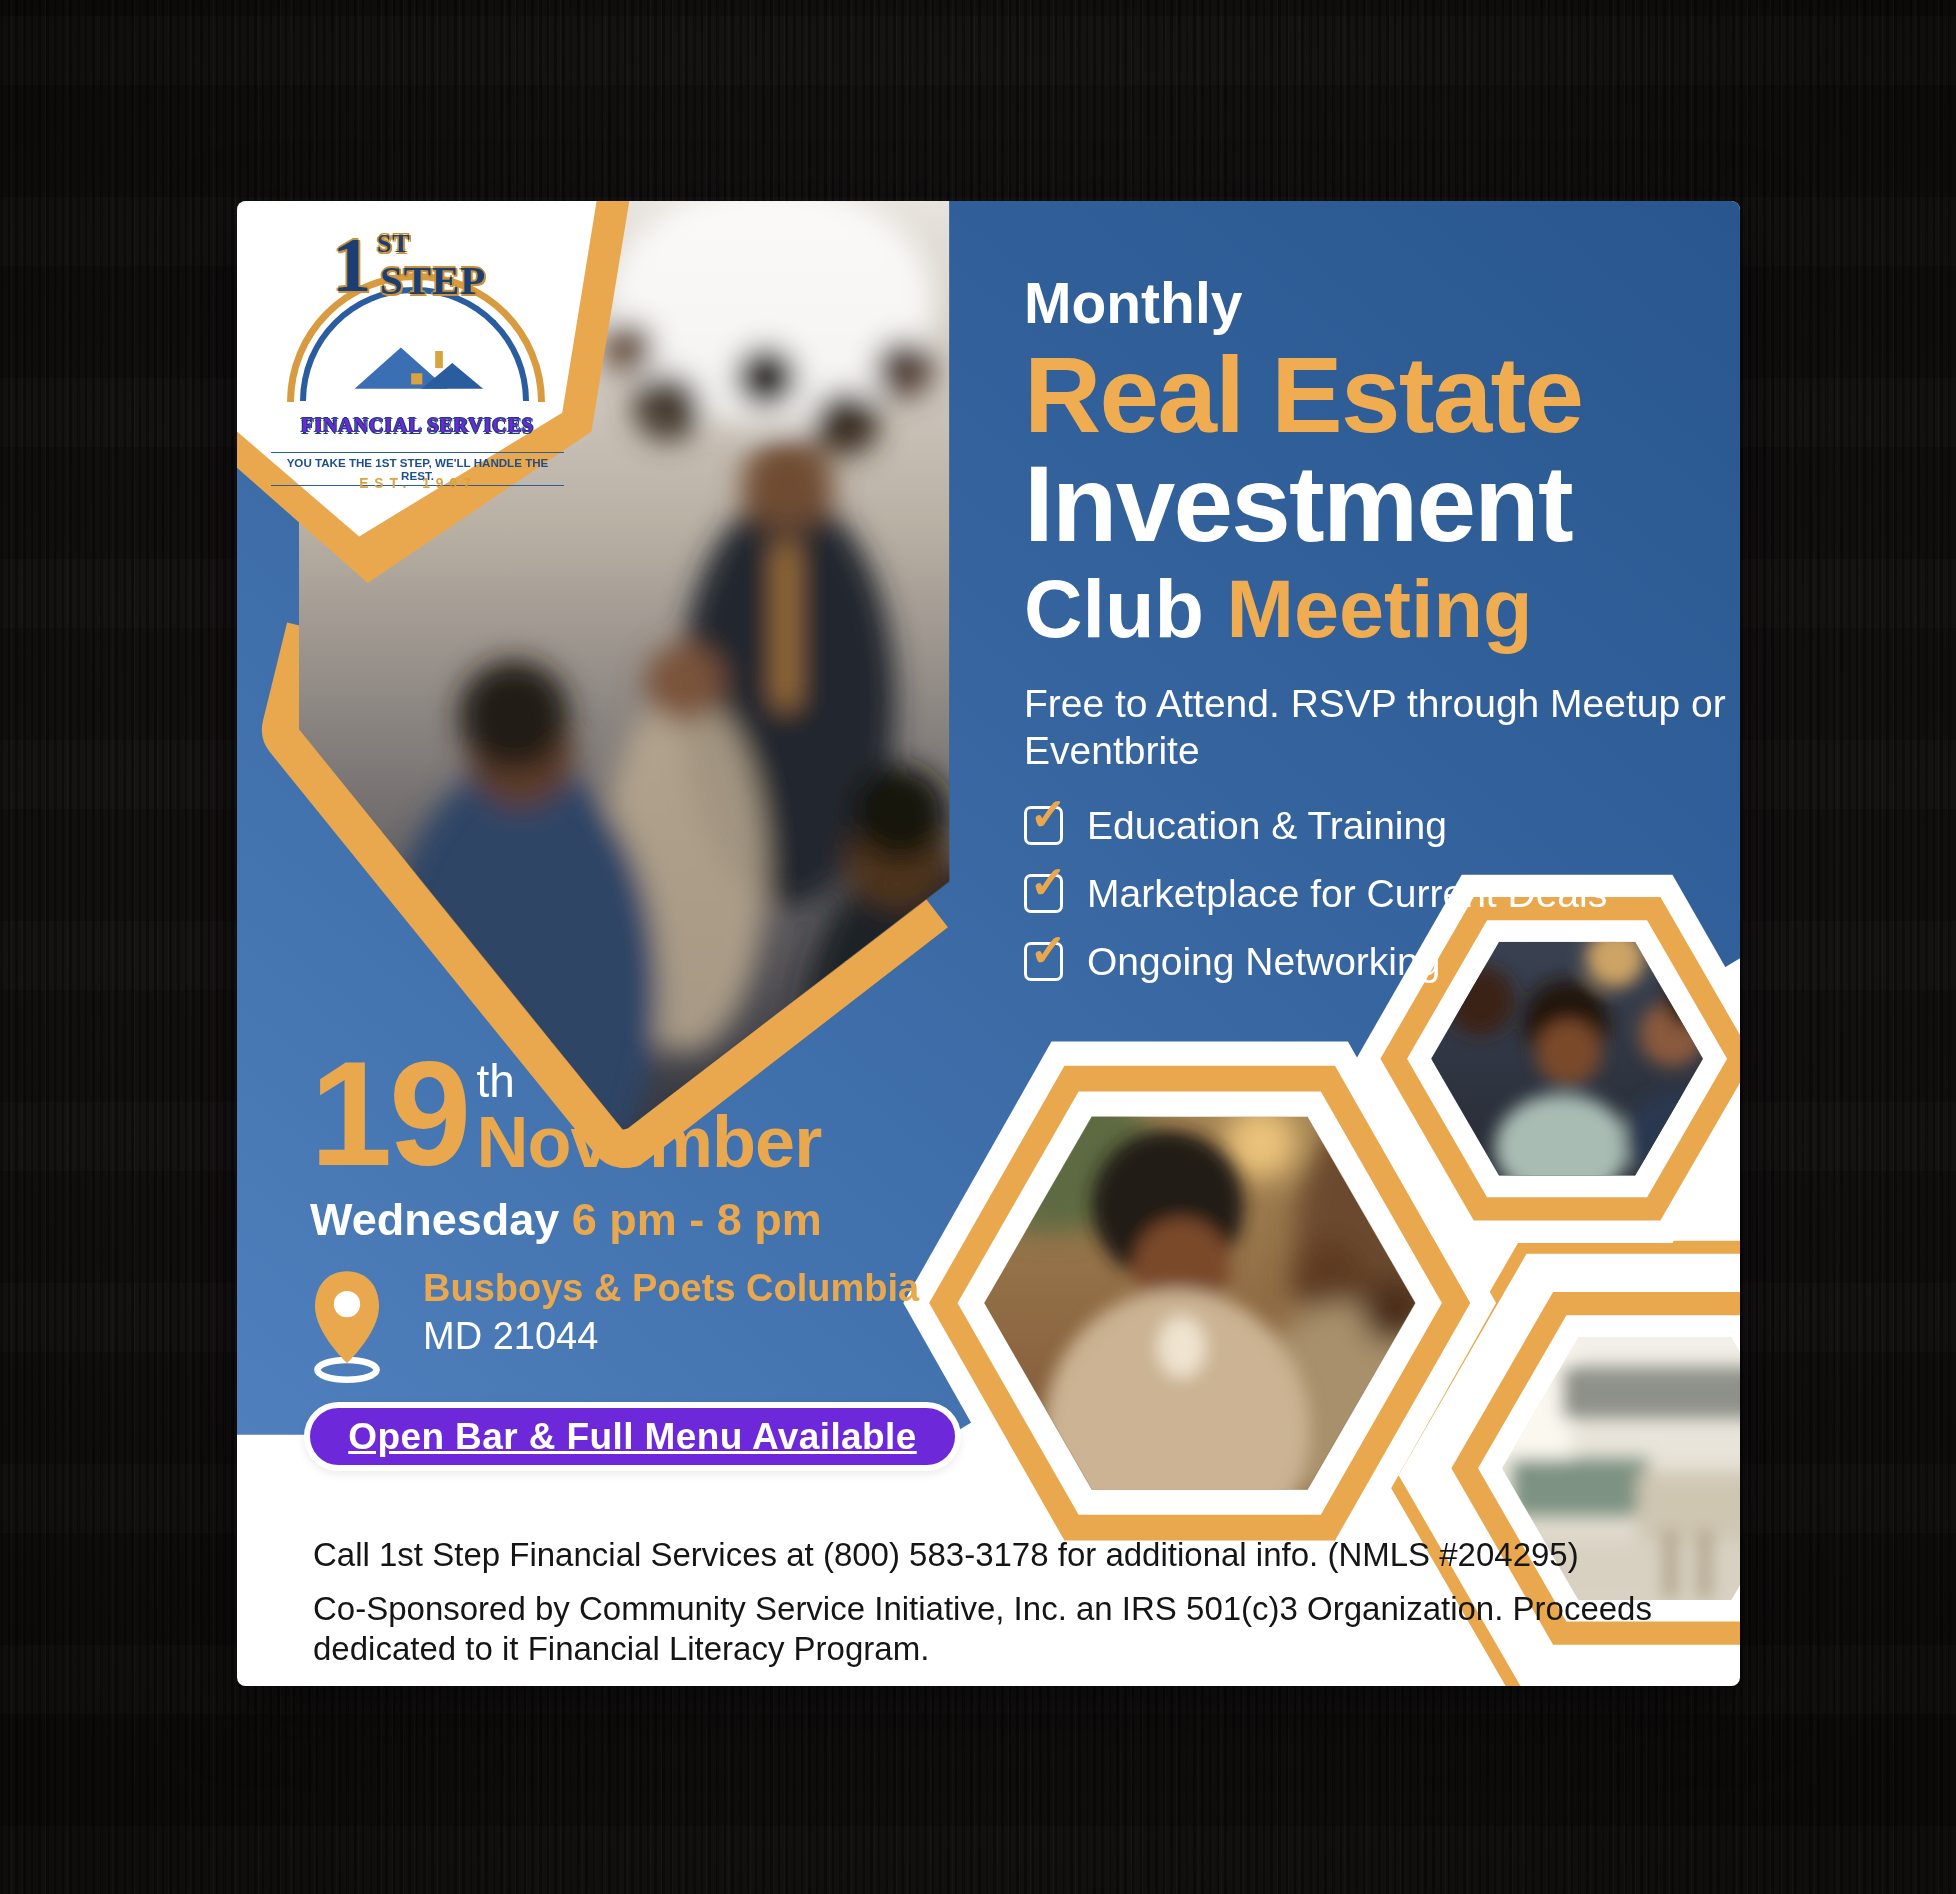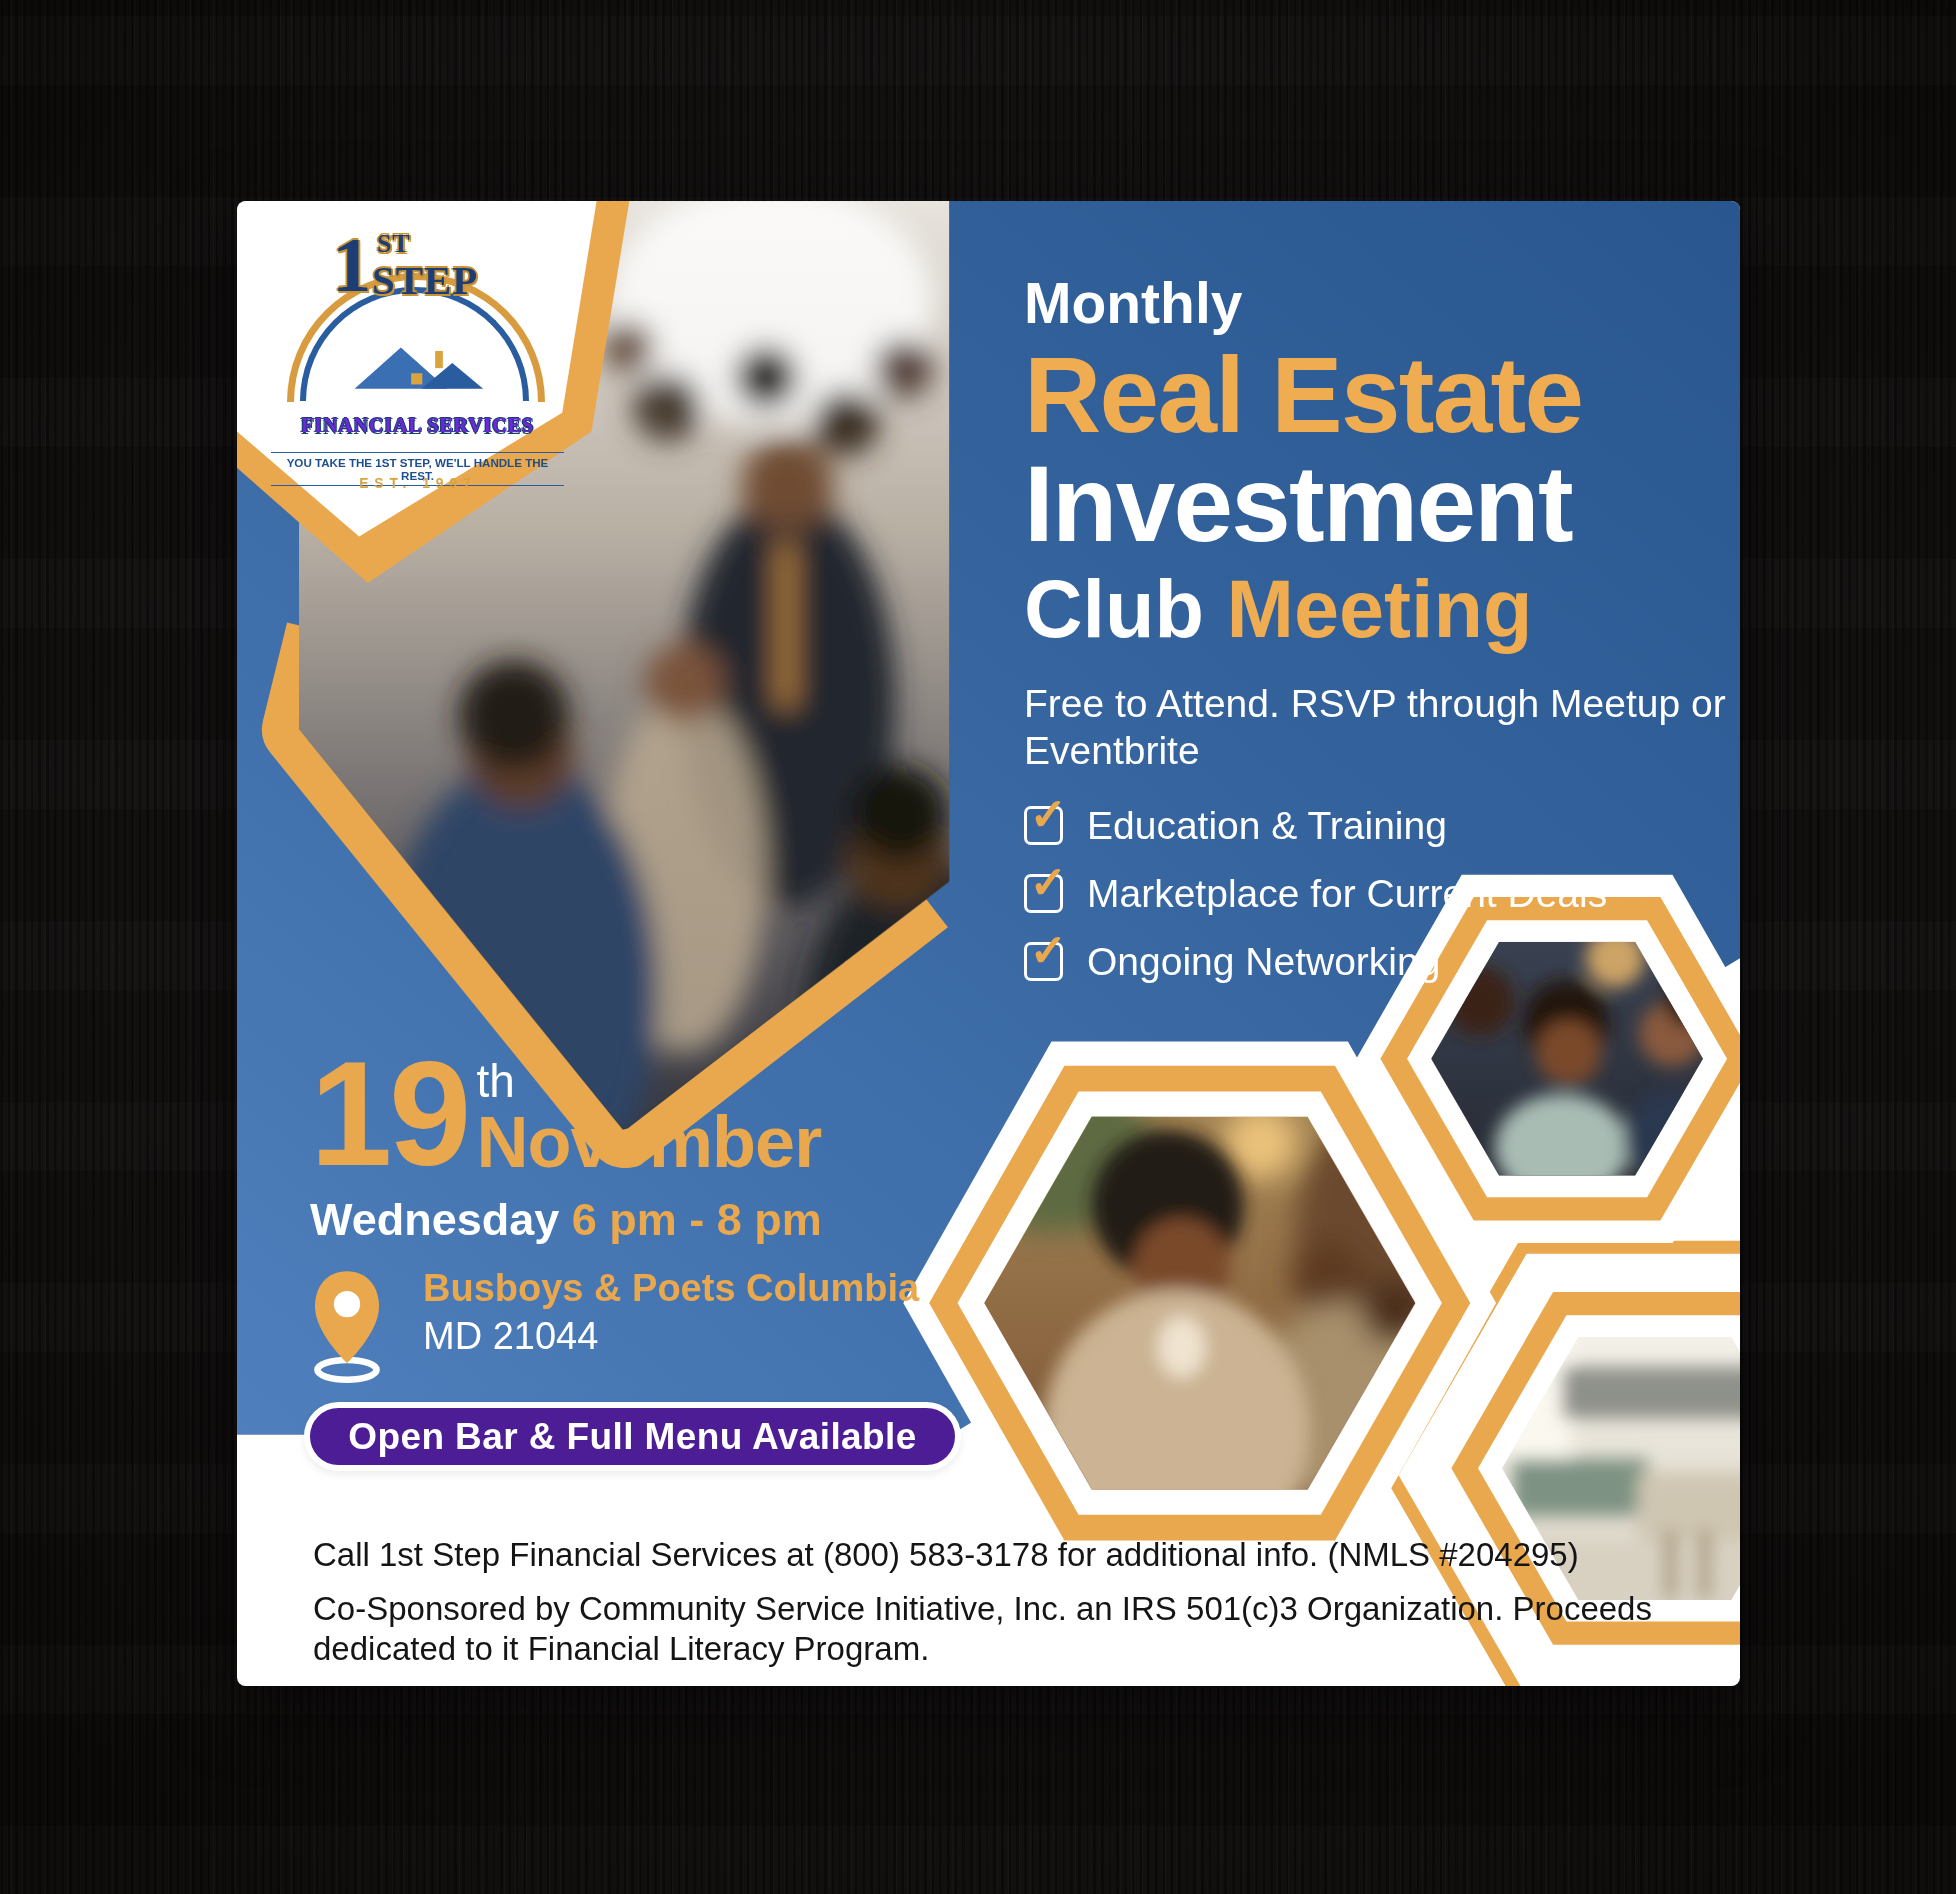--- a/index.html
+++ b/index.html
@@ -19,21 +19,21 @@
   .logo-arcs{position:absolute;left:50px;top:53px;width:258px;height:131px;}
   .arc-outer{position:absolute;left:0;top:0;width:244px;height:122px;border:7.7px solid #d99b3f;border-bottom:none;
     border-radius:130px 130px 0 0;}
   .arc-inner{position:absolute;left:13px;top:13.8px;width:217px;height:108px;border:6.9px solid #2a5ca0;border-bottom:none;
     border-radius:115px 115px 0 0;}
   .logo-mark{position:absolute;left:95px;top:12px;width:172px;height:83px;
     font-family:"Liberation Serif", serif;font-weight:700;color:#1d3e74;
     text-shadow:-1.7px 0 #c89236,1.7px 0 #c89236,0 -1.7px #c89236,0 1.7px #c89236,1.7px 1.7px #c89236;}
   .logo-one{position:absolute;left:0px;top:-6.9px;font-size:79px;line-height:1;}
   .logo-st{position:absolute;left:45px;top:-3.4px;font-size:26px;letter-spacing:0.9px;}
-  .logo-step{position:absolute;left:40px;top:24px;font-size:41px;letter-spacing:0.9px;}
+  .logo-step{position:absolute;left:48px;top:24px;font-size:41px;letter-spacing:0.9px;}
   .logo-house{position:absolute;left:114px;top:119px;}
   .logo-name{position:absolute;left:17px;top:194px;width:327px;font-family:"Liberation Serif", serif;
     font-weight:700;font-size:20px;letter-spacing:0.9px;color:#6d28d9;
     text-shadow:-1.3px 0 #1d3e74,1.3px 0 #1d3e74,0 -1.3px #1d3e74,0 1.7px #1d3e74;}
   .logo-tagline{position:absolute;left:34px;top:232px;width:293px;font-size:11.6px;font-weight:700;color:#1d4f8f;
     border-top:1.7px solid #2a5ca0;border-bottom:1.7px solid #2a5ca0;padding:2.6px 0 3.4px 0;}
   .logo-est{position:absolute;left:95px;top:256px;width:172px;font-size:13.8px;font-weight:700;color:#d9a33e;letter-spacing:6px;}
 
   
   .right-col{position:absolute;left:787px;top:74px;width:706px;color:#ffffff;}
@@ -58,22 +58,22 @@
   .month{font-size:72px;font-weight:700;color:#e9a84e;line-height:1;display:block;margin-top:1.7px;letter-spacing:-0.9px;}
   .weekday-line{margin-top:15.5px;font-size:45px;font-weight:600;}
   .weekday-line .gold{color:#e9a84e;font-weight:700;}
   .loc-block{position:absolute;left:73px;top:1067px;display:flex;color:#fff;}
   .loc-text{margin-left:39px;font-size:38px;line-height:1.07;}
   .venue-name{color:#e9a84e;font-weight:700;margin-bottom:6.9px;}
   .venue-line{font-weight:400;margin-bottom:6.9px;}
 
   
   .pill{position:absolute;left:67px;top:1201px;width:657px;height:69px;box-sizing:border-box;
-    background:#4c1d95;border:6px solid #ffffff;border-radius:40px;display:flex;align-items:center;justify-content:center;
-    font-size:37px;font-weight:700;color:#ffffff;letter-spacing:0.4px;box-shadow:0 3.4px 8.6px rgba(0,0,0,.08);}
+    background:#6d28d9;border:6px solid #ffffff;border-radius:40px;display:flex;align-items:center;justify-content:center;
+    font-size:37px;font-weight:700;color:#ffffff;letter-spacing:0.4px;box-shadow:0 3.4px 8.6px rgba(0,0,0,.08);text-decoration:underline;}
   .fineprint{position:absolute;left:76px;top:1334px;width:1342px;color:#151515;font-size:33px;line-height:1.22;}
   .fineprint .fp1{margin-bottom:13.8px;}
 </style>
 </head>
 <body>
 
 <div class="stage">
   <div class="card">
 
     <svg class="scene" viewBox="0 0 1747 1726">

